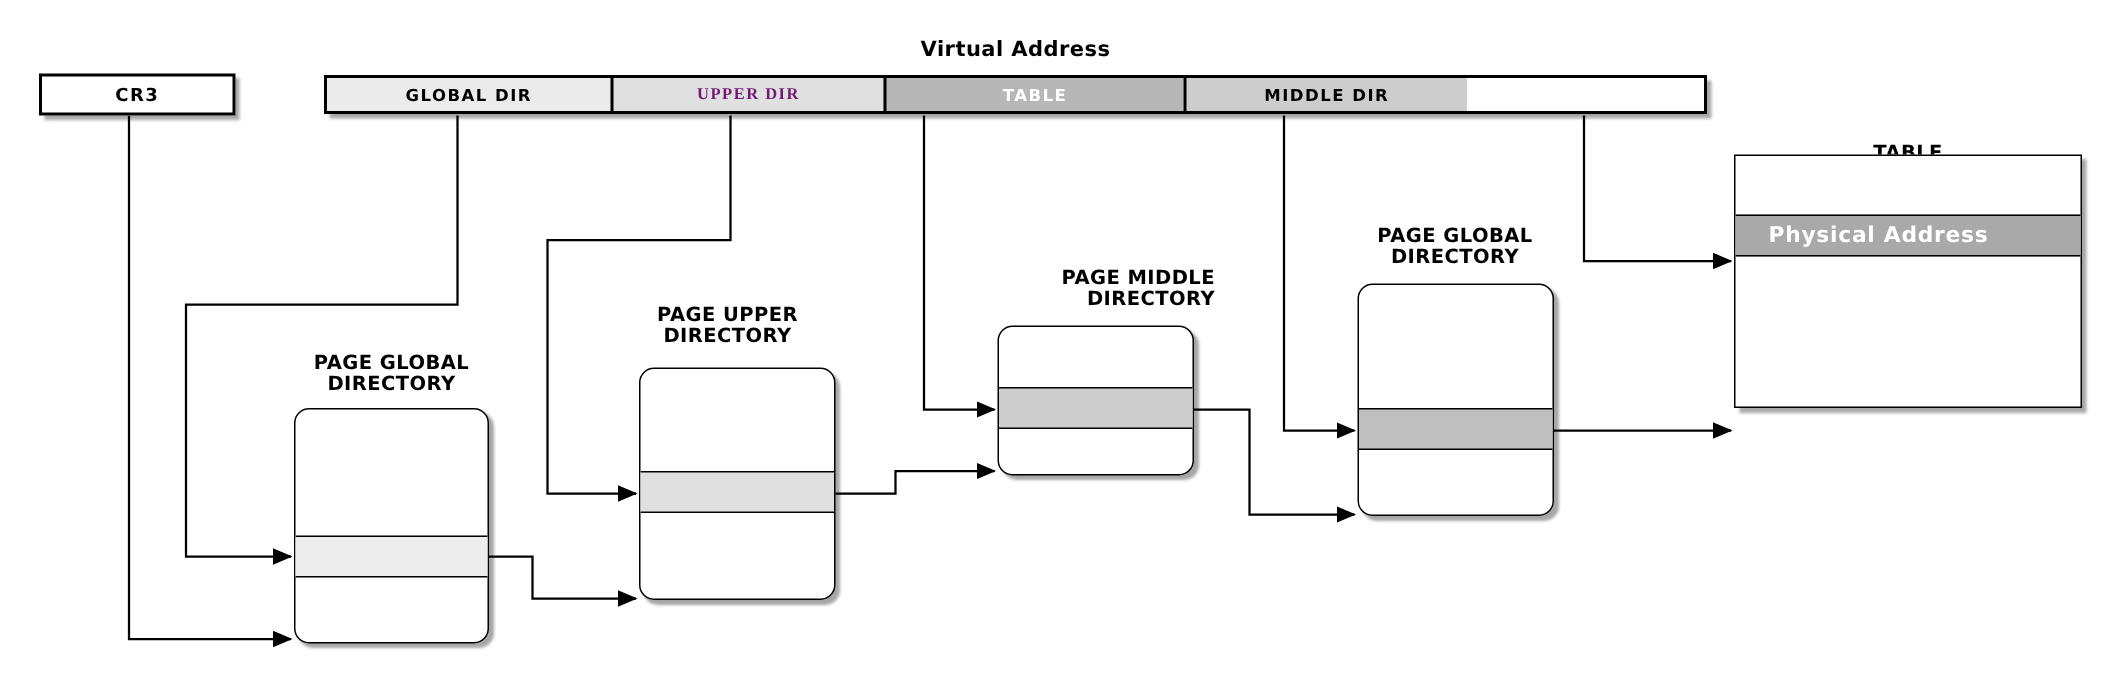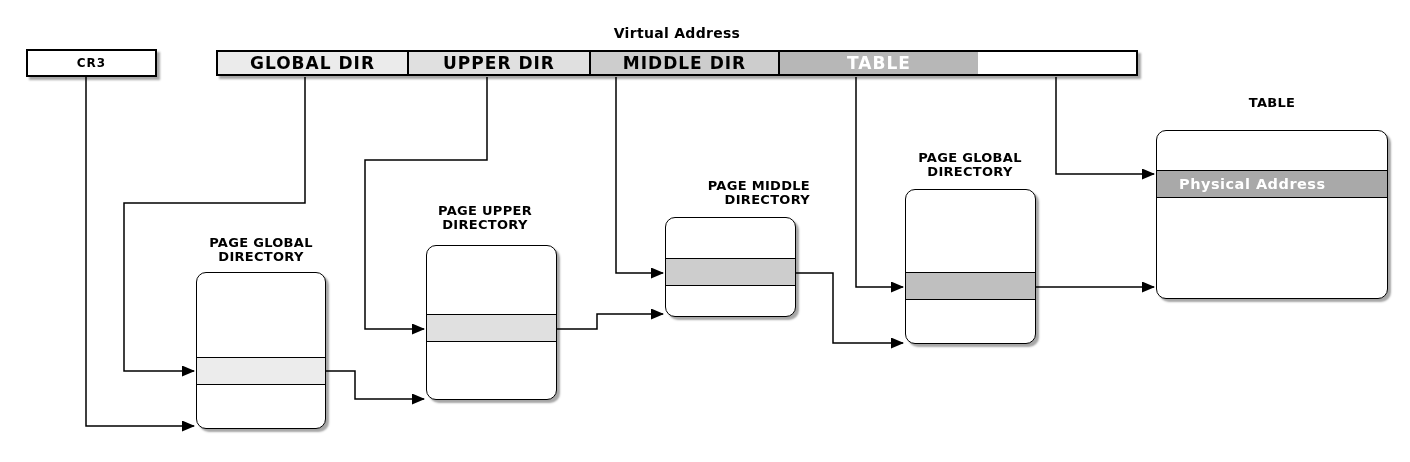--- a/index.html
+++ b/index.html
@@ -20,21 +20,21 @@
     display:flex;align-items:center;justify-content:center;
     font-size:12px;font-weight:bold;letter-spacing:1px;
   }
 
   .addr-bar{
     position:absolute;left:216px;top:50px;width:922px;height:26px;box-sizing:border-box;
     display:flex;border:2px solid #000;box-shadow:3px 3px 2px rgba(0,0,0,.35);
   }
   .addr-bar .seg{
     box-sizing:border-box;height:100%;display:flex;align-items:center;justify-content:center;
-    font-size:17px;font-weight:bold;letter-spacing:1px;border-left:2px solid #000;
+    font-size:11px;font-weight:bold;letter-spacing:1px;border-left:2px solid #000;
   }
   .addr-bar .seg:first-child{border-left:none;}
   .seg.s0{width:189px;} .seg.s1{width:182px;} .seg.s2{width:189px;}
   .seg.s3{width:200px;} .seg.s4{width:160px;flex:1;}
 
   .tbl-title{
     position:absolute;font-size:13px;font-weight:bold;line-height:13.5px;
     text-align:center;letter-spacing:.3px;white-space:nowrap;
   }
   .tbl-title.left{text-align:center;}
@@ -57,22 +57,22 @@
   #box-pmd .hl-row{top:40px;}
   #box-pt  {left:905px;top:189px;width:131px;height:155px;}
   #box-pt  .hl-row{top:82px;}
 
   #title-pgd1{left:186px;top:236px;width:150px;}
   #title-pud {left:438px;top:204px;}
   #title-pmd {left:650px;top:179px;width:160px;text-align:right;}
   #title-pt  {left:895px;top:151px;width:150px;}
 
   #box-page{
-    position:absolute;left:1156px;top:130px;width:232px;height:169px;box-sizing:border-box;
-    background:#fff;border:1.5px solid #000;border-radius:10px;overflow:hidden;
+    position:absolute;left:1156px;top:103px;width:232px;height:169px;box-sizing:border-box;
+    background:#fff;border:1.5px solid #000;border-radius:0;overflow:hidden;
     box-shadow:3px 3px 2px rgba(0,0,0,.35);
   }
   #box-page .hl-row{
     position:absolute;left:-2px;right:-2px;top:39px;height:28px;box-sizing:border-box;
     border-top:1.5px solid #000;border-bottom:1.5px solid #000;
     display:flex;align-items:center;padding-left:24px;
     font-size:14.5px;font-weight:bold;letter-spacing:.5px;
   }
   #title-page{left:1156px;top:96px;width:232px;}
 </style>
@@ -102,23 +102,23 @@
   </svg>
 
   <div class="diagram-title">Virtual Address</div>
 
   <div class="cr3">
     <span>CR3</span>
   </div>
 
   <div class="addr-bar">
     <div class="seg s0" style="background-color: rgb(235, 235, 235); color: rgb(0, 0, 0);">GLOBAL DIR</div>
-    <div class="seg s1" style="background-color: rgb(224, 224, 224); color: #000000;">UPPER DIR</div>
+    <div class="seg s1" style="background-color: rgb(224, 224, 224); color: #701a75; font-family: Liberation Serif, serif;">UPPER DIR</div>
+    <div class="seg s3" style="background-color: rgb(183, 183, 183); color: rgb(255, 255, 255);">TABLE</div>
     <div class="seg s2" style="background-color: rgb(205, 205, 205); color: rgb(0, 0, 0);">MIDDLE DIR</div>
-    <div class="seg s3" style="background-color: rgb(183, 183, 183); color: rgb(255, 255, 255);">TABLE</div>
   </div>
 
   <div class="tbl-title" id="title-pgd1">
     <div>PAGE GLOBAL</div>
     <div>DIRECTORY</div>
   </div>
   <div class="tbl" id="box-pgd1">
     <div class="hl-row" style="background-color: rgb(236, 236, 236);"></div>
   </div>
 

